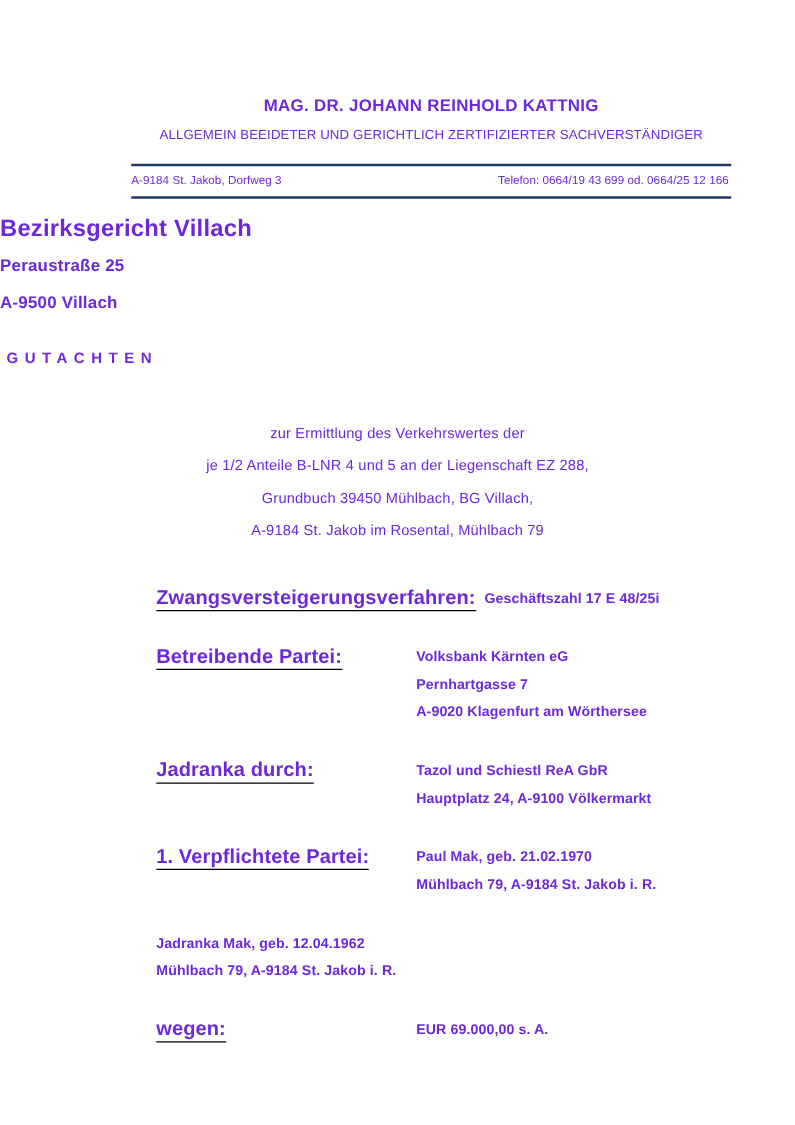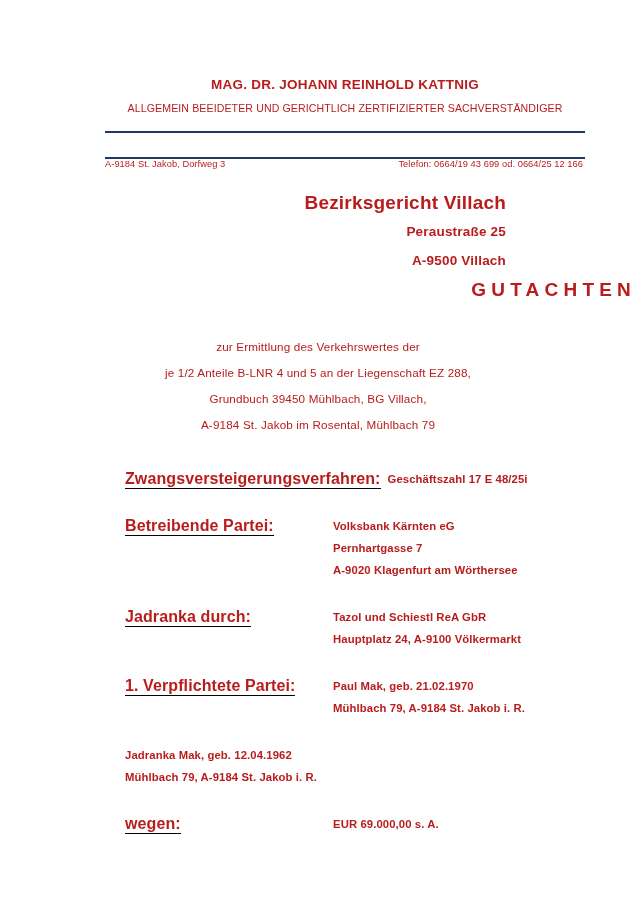--- a/index.html
+++ b/index.html
@@ -10,21 +10,21 @@
   }
 
   .page {
     position: relative;
     width: 636px;
     height: 900px;
     background: #ffffff;
     margin: 0 auto;
     overflow: hidden;
     font-family: "Liberation Sans", sans-serif;
-    color: #b91c1c;
+    color: #6d28d9;
     -webkit-font-smoothing: antialiased;
   }
 
   
   .letterhead {
     position: absolute;
     left: 105px;
     top: 76px;
     width: 480px;
   }
@@ -61,34 +61,33 @@
     position: absolute;
     left: 105px;
     top: 137px;
     width: 480px;
     display: flex;
     justify-content: space-between;
     align-items: center;
     font-size: 9.3px;
     line-height: 14px;
     letter-spacing: 0.05px;
-    margin-top: 20px;
   }
 
   .contact-right {
     padding-right: 2px;
   }
 
   
   .court {
     position: absolute;
     left: 0;
-    top: 189px;
+    top: 170px;
     width: 506px;
-    text-align: right;
+    text-align: left;
   }
 
   .court-name {
     font-size: 19px;
     font-weight: bold;
     line-height: 28px;
     letter-spacing: 0.2px;
   }
 
   .court-street,
@@ -97,22 +96,22 @@
     font-weight: bold;
     line-height: 29px;
     letter-spacing: 0.2px;
   }
 
   .doc-title {
     position: absolute;
     left: 0;
     top: 279px;
     width: 636px;
-    text-align: right;
-    font-size: 19px;
+    text-align: left;
+    font-size: 12px;
     font-weight: bold;
     letter-spacing: 5.2px;
     
     text-indent: 5.2px;
   }
 
   
   .purpose {
     position: absolute;
     left: 0;

